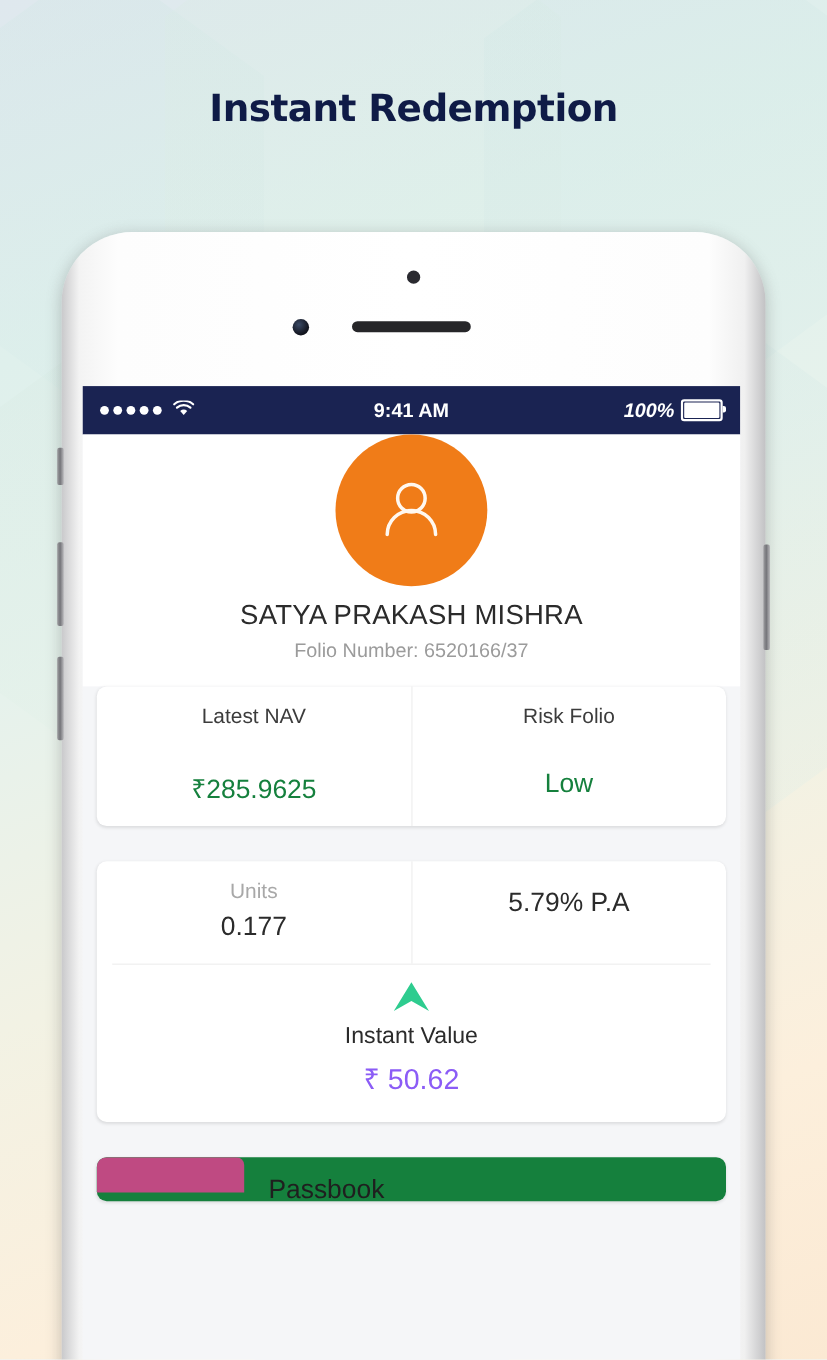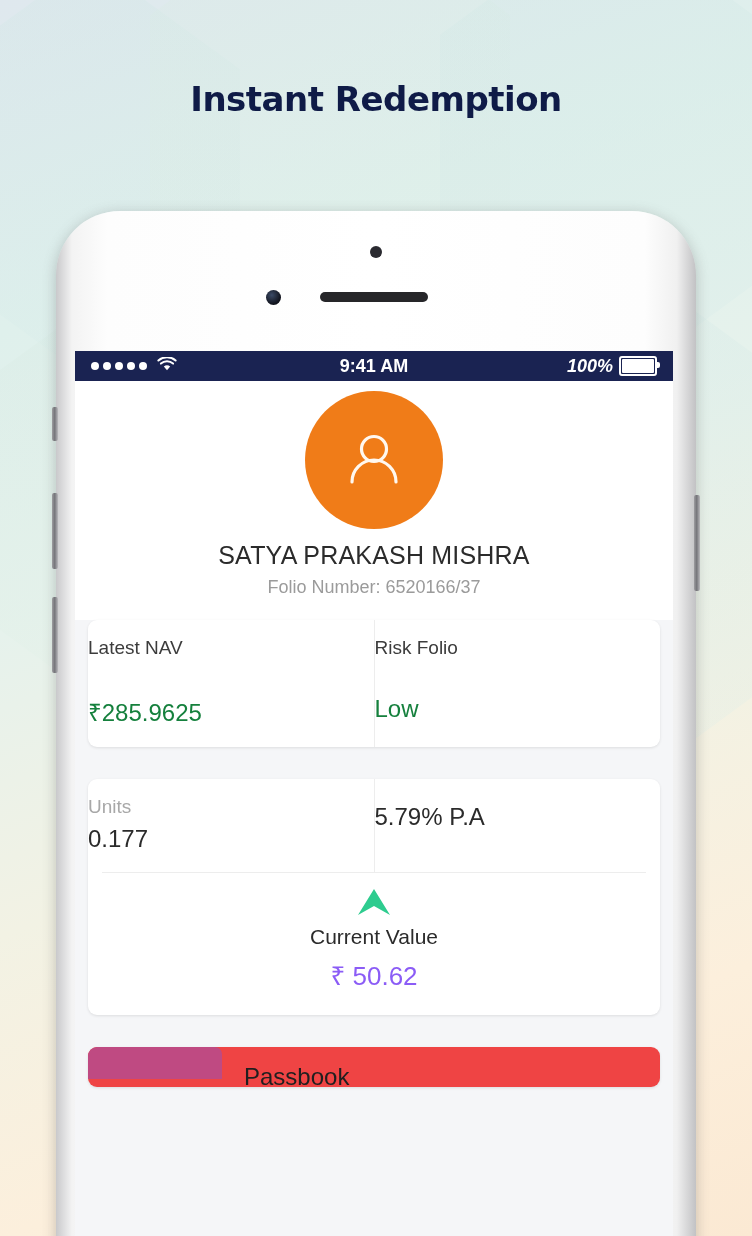--- a/index.html
+++ b/index.html
@@ -33,52 +33,52 @@
   #btn-mute {left:-4px;top:196px;width:6px;height:34px;}
   #btn-volup{left:-4px;top:282px;width:6px;height:76px;}
   #btn-voldn{left:-4px;top:386px;width:6px;height:76px;}
   #btn-power{right:-4px;top:284px;width:6px;height:96px;}
   #sensor{position:absolute;left:50%;margin-left:-6px;top:35px;width:12px;height:12px;border-radius:50%;background:#2a2a30;}
   #camera{position:absolute;left:210px;top:79px;width:15px;height:15px;border-radius:50%;
           background:radial-gradient(circle at 38% 34%,#3b4a66 0%,#141722 62%,#05060a 100%);}
   #speaker{position:absolute;left:264px;top:81px;width:108px;height:10px;border-radius:5px;background:#262629;}
   
   #screen{position:absolute;left:19px;top:140px;width:598px;height:960px;background:#f5f6f8;overflow:hidden;}
-  #statusbar{height:30px;background:#1a2352;display:flex;align-items:center;
+  #statusbar{height:44px;background:#1a2352;display:flex;align-items:center;
              color:#fff;font-size:18px;font-weight:bold;padding:0 16px;}
   .sb-left{display:flex;align-items:center;gap:10px;flex:1;}
   .dots{display:flex;gap:4px;}
   .dots i{width:8px;height:8px;border-radius:50%;background:#fff;display:block;}
   .sb-center{flex:0 0 auto;}
   .sb-right{flex:1;display:flex;align-items:center;justify-content:flex-end;gap:6px;font-style:italic;}
   .battery{width:34px;height:16px;border:2px solid #fff;border-radius:3px;position:relative;}
   .battery::after{content:"";position:absolute;right:-5px;top:4px;width:3px;height:6px;background:#fff;border-radius:0 2px 2px 0;}
   .battery i{position:absolute;inset:1px;background:#fff;border-radius:1px;display:block;}
   
-  #profile{background:#fff;padding:10px 0 22px;text-align:center;}
+  #profile{background:#fff;padding:0 0 22px;text-align:center;}
   #avatar{width:138px;height:138px;border-radius:50%;background:#f07c18;margin:0 auto 12px;
           display:flex;align-items:center;justify-content:center;}
   #user-name{font-size:25px;color:#2b2b2b;letter-spacing:.2px;}
   #folio{font-size:18px;color:#9b9b9b;margin-top:7px;}
   
   .card{background:#fff;border-radius:9px;margin:0 13px;box-shadow:0 1px 3px rgba(0,0,0,.10);}
   .row2{display:flex;}
-  .cellpair{flex:1;text-align:left;padding:17px 0 19px;}
+  .cellpair{flex:1;text-align:center;padding:17px 0 19px;}
   .cellpair + .cellpair{border-left:1px solid #ededed;}
   .lbl{font-size:19px;color:#3c3c3c;}
   .lbl.grey{color:#a8a8a8;}
   .val{font-size:24px;margin-top:7px;color:#2b2b2b;}
   .val.green{color:#15803d;margin-top:36px;}
   .divline{height:1px;background:#ededed;margin:0 14px;}
   .cvwrap{text-align:center;padding:14px 0 22px;}
   .cvlabel{font-size:21px;color:#2b2b2b;margin-top:4px;}
   .cvvalue{font-size:26px;color:#8b5cf6;margin-top:8px;}
   .spacer{height:32px;}
   
-  #passbook-card{position:relative;background:#ef4444;border-radius:9px;margin:0 13px;height:40px;overflow:hidden;
+  #passbook-card{position:relative;background:#15803d;border-radius:9px;margin:0 13px;height:40px;overflow:hidden;
                  box-shadow:0 1px 3px rgba(0,0,0,.10);}
   #passbook-tab{position:absolute;left:0;top:0;width:134px;height:32px;background:#bf4a82;border-radius:7px 7px 0 0;}
   #passbook-label{position:absolute;left:156px;top:16px;font-size:24px;color:#1f1f1f;}
 </style>
 </head>
 <body>
 
 <div id="bg">
   <div class="hex hexA" style="left:-60px;top:-40px;width:300px;height:420px;clip-path:polygon(50% 0,100% 26%,100% 74%,50% 100%,0 74%,0 26%);"></div>
   <div class="hex hexB" style="left:150px;top:-120px;width:360px;height:520px;clip-path:polygon(50% 0,100% 26%,100% 74%,50% 100%,0 74%,0 26%);"></div>
@@ -163,21 +163,21 @@
           <div class="val">5.79% P.A</div>
         </div>
       </div>
       <div class="divline"></div>
       <div class="cvwrap">
         <span>
           <svg width="34" height="30" viewBox="0 0 34 30">
             <path d="M17 2 33 28 17 19 1 28Z" fill="#2ecc8f"></path>
           </svg>
         </span>
-        <div class="cvlabel">Current Value</div>
+        <div class="cvlabel">Instant Value</div>
         <div class="cvvalue">₹ 50.62</div>
       </div>
     </div>
 
     <div class="spacer"></div>
 
     <div id="passbook-card">
       <div id="passbook-tab"></div>
       <div id="passbook-label">Passbook</div>
     </div>

